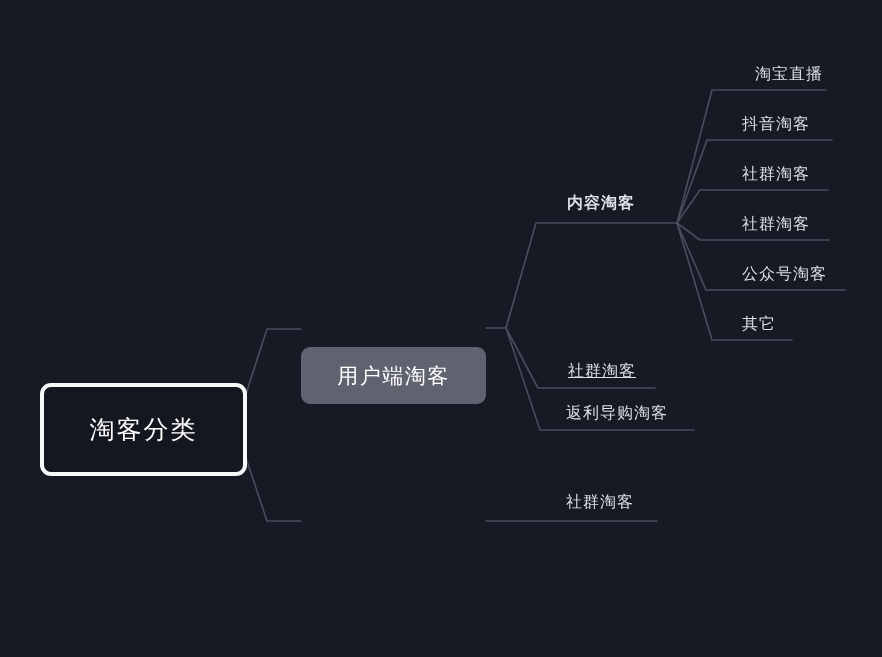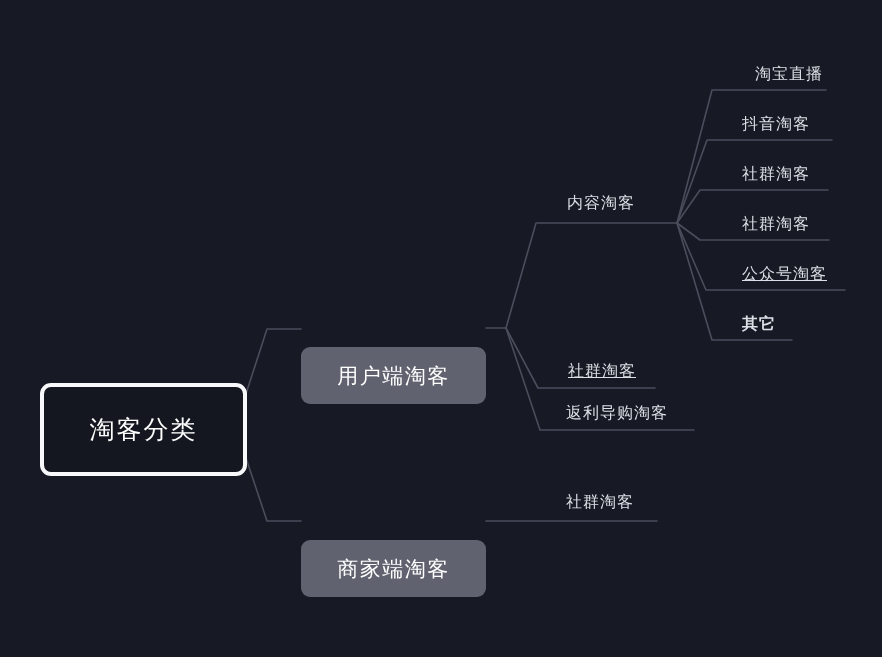--- a/index.html
+++ b/index.html
@@ -100,37 +100,34 @@
   </svg>
 
   <div class="node node-root">
     <span>淘客分类</span>
   </div>
 
   <div class="node node-branch b1">
     <span>用户端淘客</span>
   </div>
 
-  <div class="node node-branch b2">
-    <span>商家端淘客</span>
-  </div>
 
-  <div class="leaf leaf-l3" style="left:567px; top:193px;">内容淘客</div>
+  <div class="leaf leaf-l3" style="left:567px; top:193px;font-weight:bold;">内容淘客</div>
 
   <div class="leaf leaf-l3" style="left:568px; top:361px;text-decoration:underline;">社群淘客</div>
 
   <div class="leaf leaf-l3" style="left:566px; top:403px;">返利导购淘客</div>
 
   <div class="leaf leaf-l3" style="left:566px; top:492px;">社群淘客</div>
 
   <div class="leaf leaf-l4" style="left:742px; top:64px;margin-left:13px;">淘宝直播</div>
 
   <div class="leaf leaf-l4" style="left:742px; top:114px;">抖音淘客</div>
 
   <div class="leaf leaf-l4" style="left:742px; top:164px;">社群淘客</div>
 
   <div class="leaf leaf-l4" style="left:742px; top:214px;">社群淘客</div>
 
-  <div class="leaf leaf-l4" style="left:742px; top:264px;text-decoration:underline;">公众号淘客</div>
+  <div class="leaf leaf-l4" style="left:742px; top:264px;">公众号淘客</div>
 
-  <div class="leaf leaf-l4" style="left:742px; top:314px;font-weight:bold;">其它</div>
+  <div class="leaf leaf-l4" style="left:742px; top:314px;">其它</div>
 
 </div>
 
 </body></html>

